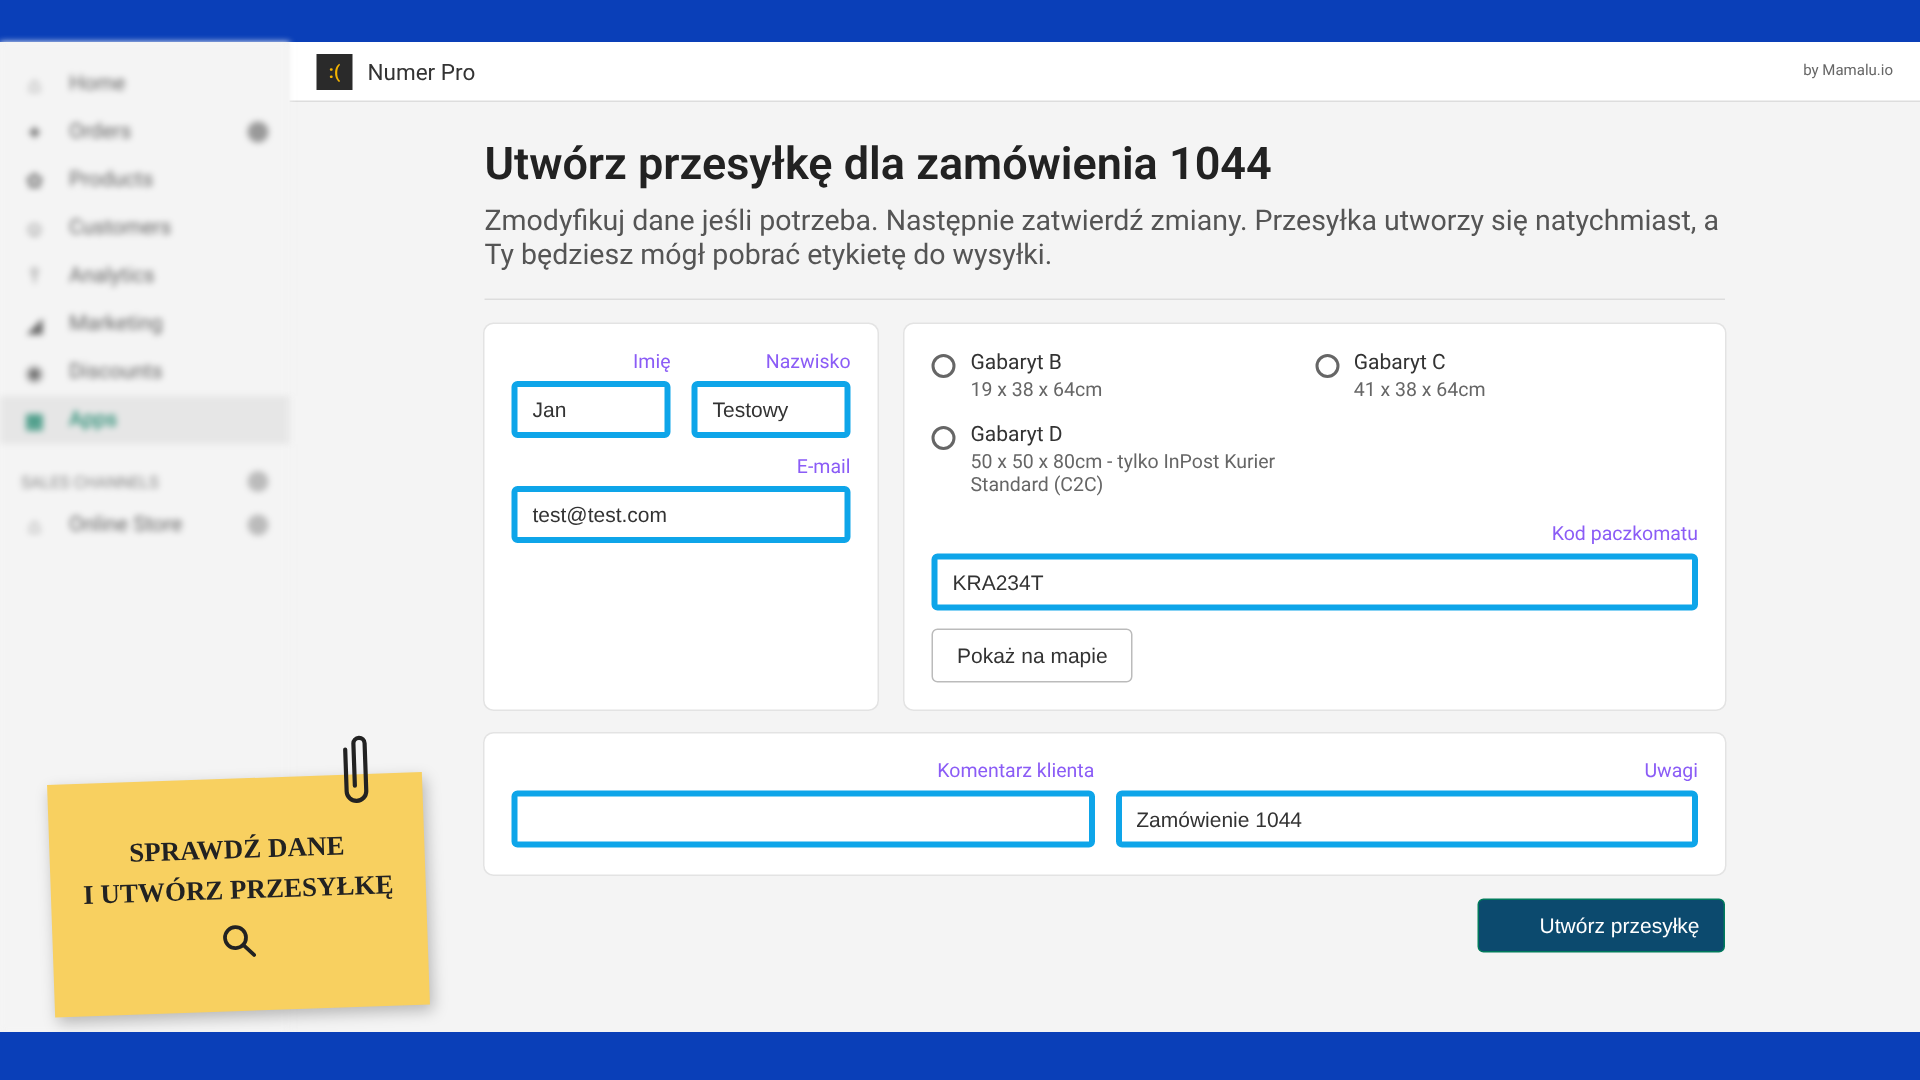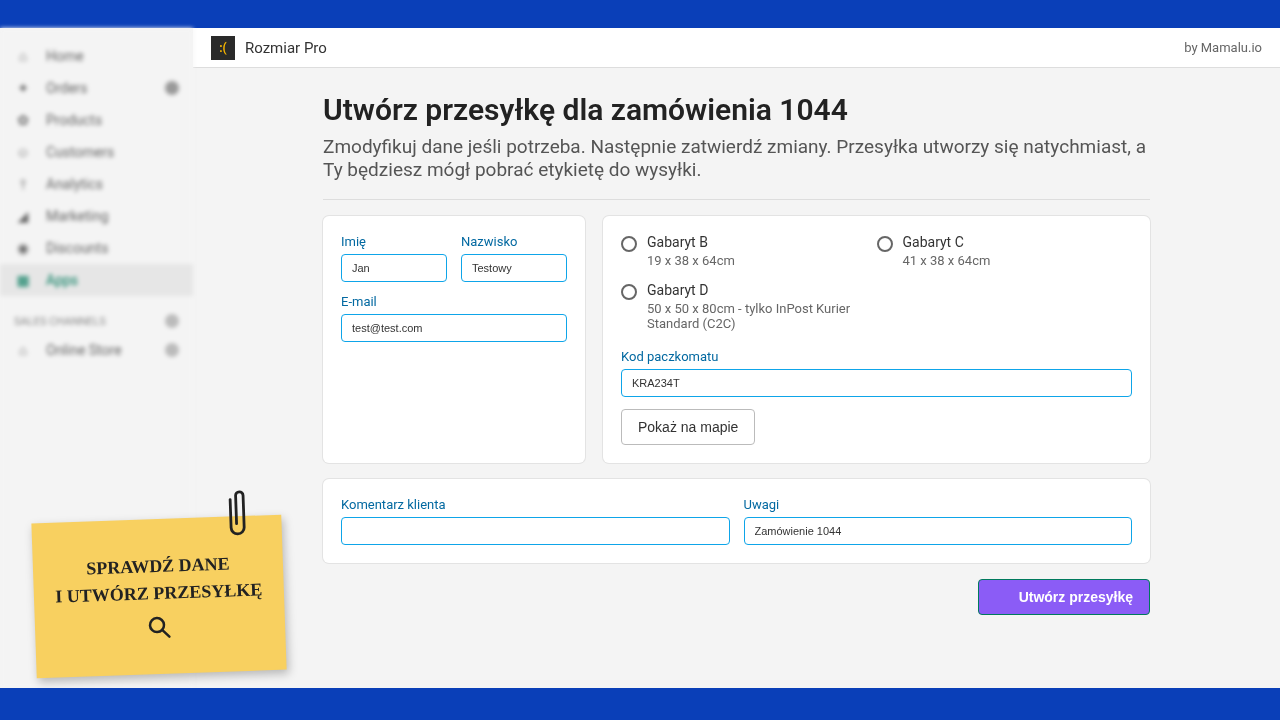--- a/index.html
+++ b/index.html
@@ -11,44 +11,44 @@
 .sb-item { display: flex; align-items: center; padding: 7px 14px; font-size: 14px; color: #666; cursor: pointer; }
 .sb-item.active { background: #e6e6e6; color: #007a5c; }
 .sb-icon { width: 18px; height: 18px; margin-right: 14px; display: inline-flex; align-items: center; justify-content: center; }
 .sb-badge { margin-left: auto; width: 14px; height: 14px; border-radius: 50%; background: #999; }
 .sb-section { padding: 18px 14px 6px; font-size: 11px; color: #888; text-transform: uppercase; display: flex; align-items: center; }
 .sb-section .dot { margin-left: auto; width: 14px; height: 14px; border-radius: 50%; background: #bbb; }
 .main { flex: 1; background: #f4f4f4; }
 .appbar { height: 40px; background: #fff; border-bottom: 1px solid #ddd; display: flex; align-items: center; padding: 0 18px; }
 .app-logo { width: 24px; height: 24px; background: #2a2a2a; margin-right: 10px; display: flex; align-items: center; justify-content: center; color: #f5b400; font-size: 12px; font-weight: bold; }
 .app-title { font-size: 15px; color: #333; }
-.app-by { margin-left: auto; font-size: 13px; color: #666; }
+.app-by { margin-left: auto; font-size: 10px; color: #666; }
 .content { padding: 24px 130px 0 130px; }
 .page-title { font-size: 30px; font-weight: 600; color: #222; margin-bottom: 8px; }
 .page-sub { font-size: 19px; color: #555; margin-bottom: 18px; }
 .divider { border: none; border-top: 1px solid #ddd; margin-bottom: 16px; }
 .row { display: flex; gap: 18px; }
 .card { background: #fff; border-radius: 6px; padding: 18px; box-shadow: 0 0 0 1px #e3e3e3; }
 .card-left { width: 262px; }
 .card-right { flex: 1; }
 .card-full { width: 100%; margin-top: 16px; }
 .field-row { display: flex; gap: 14px; }
 .field { flex: 1; margin-bottom: 12px; }
-.label { font-size: 13px; color: #0369a1; margin-bottom: 5px; display: block; }
-.input { width: 100%; padding: 7px 10px; border: 1px solid #0ea5e9; border-radius: 4px; font-size: 11px; color: #333; background: #fff; }
+.label { font-size: 13px; color: #8b5cf6; margin-bottom: 5px; display: block; text-align: right; }
+.input { width: 100%; padding: 7px 10px; border: 4px solid #0ea5e9; border-radius: 4px; font-size: 14px; color: #333; background: #fff; }
 .section-label { font-size: 14px; color: #333; margin-bottom: 10px; }
 .radio-grid { display: flex; flex-wrap: wrap; }
 .radio-item { width: 50%; display: flex; align-items: flex-start; margin-bottom: 14px; }
 .radio { width: 16px; height: 16px; border: 2px solid #666; border-radius: 50%; margin-right: 10px; margin-top: 2px; flex-shrink: 0; position: relative; }
 .radio.checked { border-color: #0a6dd6; }
 .radio.checked::after { content: ''; position: absolute; top: 2px; left: 2px; width: 8px; height: 8px; background: #0a6dd6; border-radius: 50%; }
 .radio-label { font-size: 14px; color: #333; }
 .radio-sub { font-size: 13px; color: #666; margin-top: 3px; }
 .btn { padding: 9px 16px; border: 1px solid #bbb; background: #fff; border-radius: 4px; font-size: 14px; cursor: pointer; color: #333; }
-.btn-primary { background: #8b5cf6; color: #fff; border-color: #007a5c; font-weight: 700; padding-left: 40px; }
+.btn-primary { background: #0c4a6e; color: #fff; border-color: #007a5c; font-weight: 400; padding-left: 40px; }
 .actions { display: flex; justify-content: flex-end; margin-top: 16px; }
 .sticky { position: absolute; left: 34px; bottom: 46px; width: 250px; height: 155px; background: #f8d060; transform: rotate(-2deg); box-shadow: 2px 4px 10px rgba(0,0,0,0.25); display: flex; flex-direction: column; align-items: center; justify-content: center; padding: 16px; }
 .sticky-text { font-family: "Comic Sans MS", cursive; font-size: 18px; font-weight: bold; color: #222; text-align: center; line-height: 1.5; text-transform: uppercase; }
 .sticky-icon { margin-top: 8px; }
 .clip { position: absolute; top: -30px; right: 30px; width: 28px; height: 60px; }
 </style>
 </head>
 <body>
 
 <div class="topbar"></div>
@@ -95,21 +95,21 @@
     <div class="sb-item">
         <span class="sb-icon">⌂</span>
         <span>Online Store</span>
         <span class="sb-badge" style="background:#bbb"></span>
       </div>
   </div>
 
   <div class="main">
     <div class="appbar">
       <div class="app-logo">:(</div>
-      <div class="app-title">Rozmiar Pro</div>
+      <div class="app-title">Numer Pro</div>
       <div class="app-by">by Mamalu.io</div>
     </div>
 
     <div class="content">
       <h1 class="page-title">Utwórz przesyłkę dla zamówienia 1044</h1>
       <p class="page-sub">Zmodyfikuj dane jeśli potrzeba. Następnie zatwierdź zmiany. Przesyłka utworzy się natychmiast, a Ty będziesz mógł pobrać etykietę do wysyłki.</p>
       <hr class="divider">
 
       <div class="row">
         <div class="card card-left">

